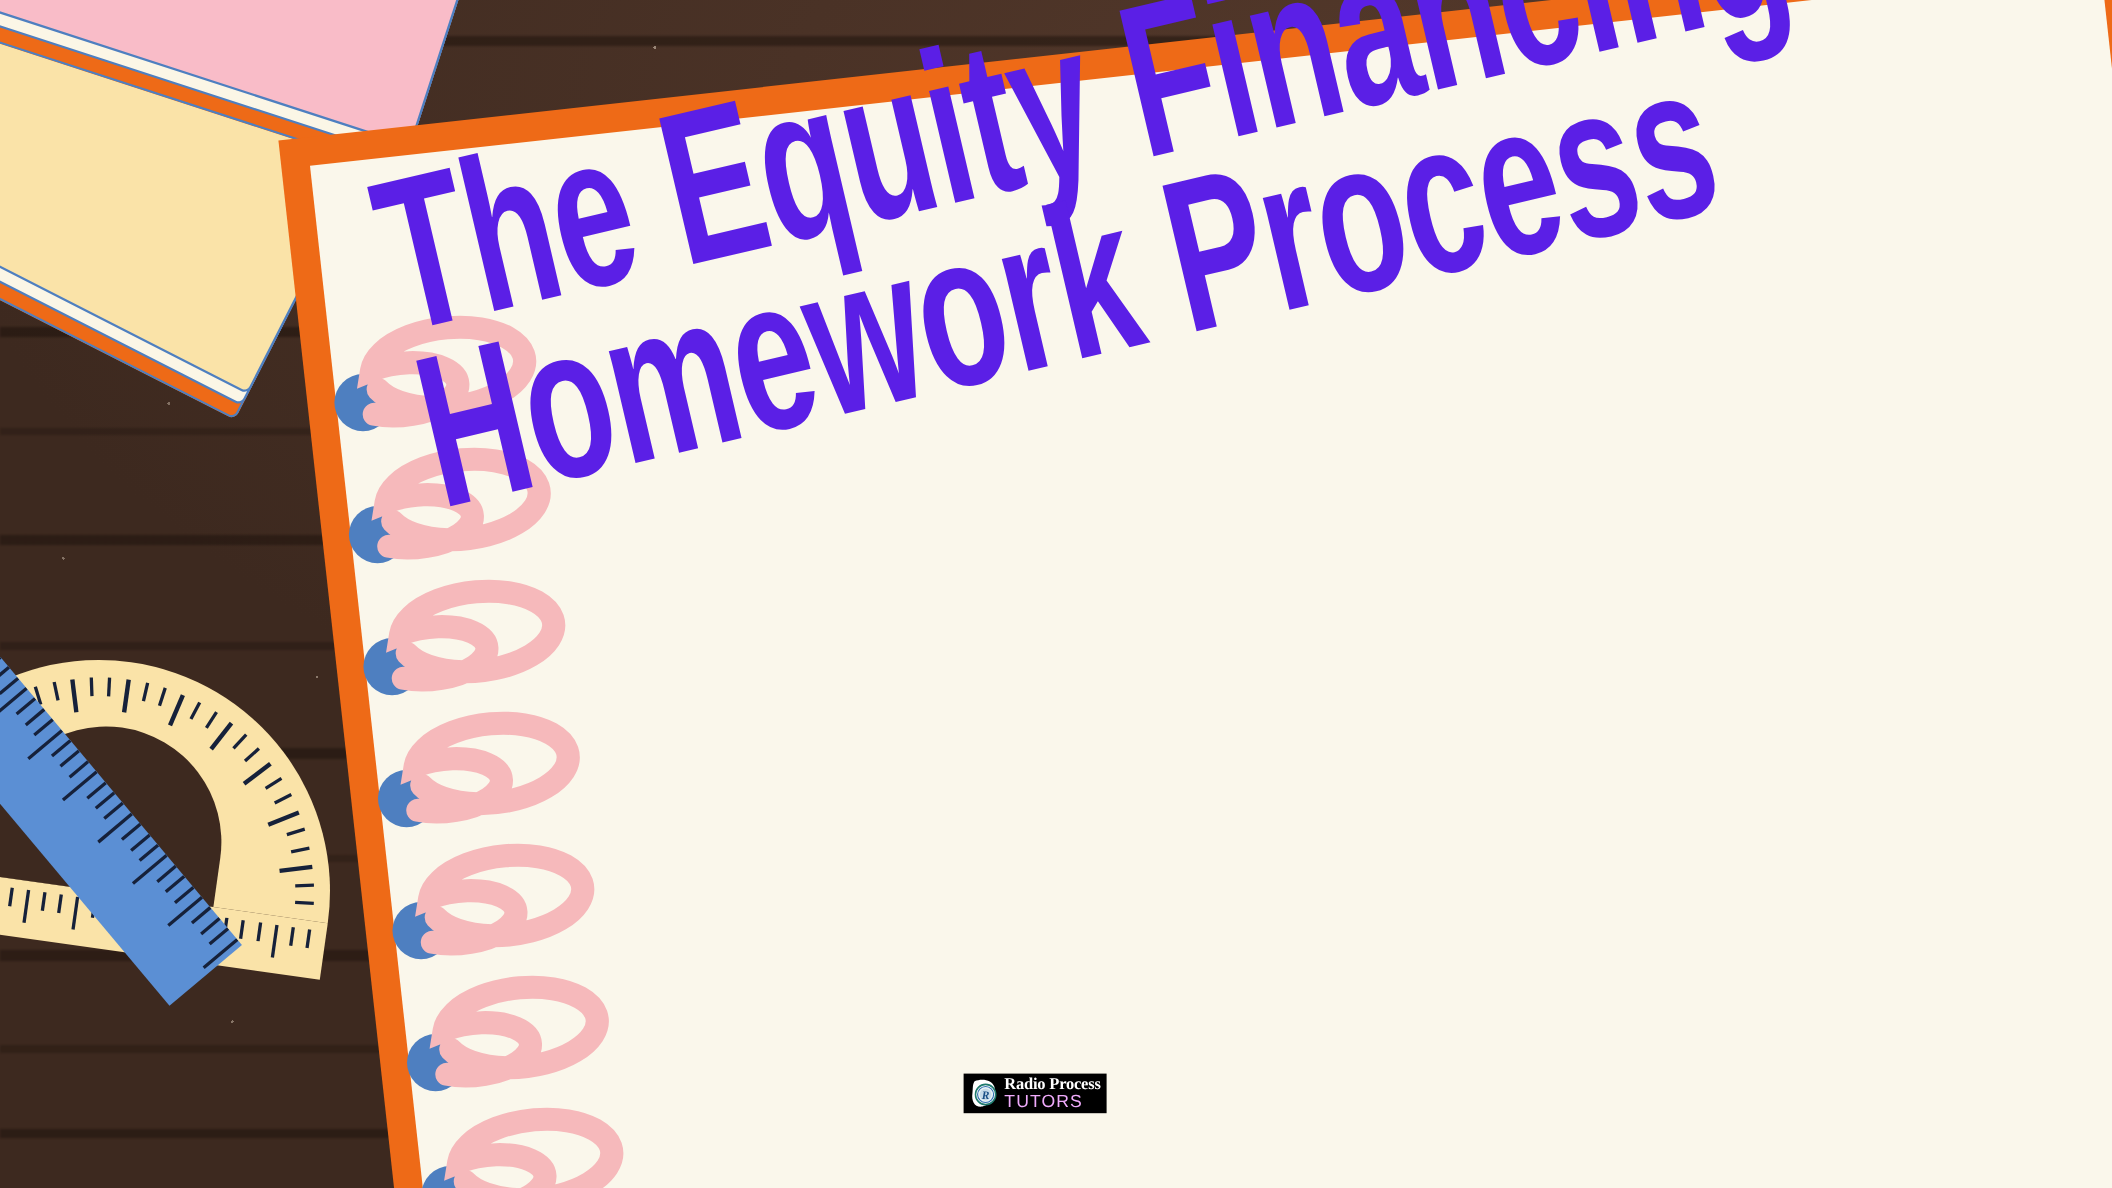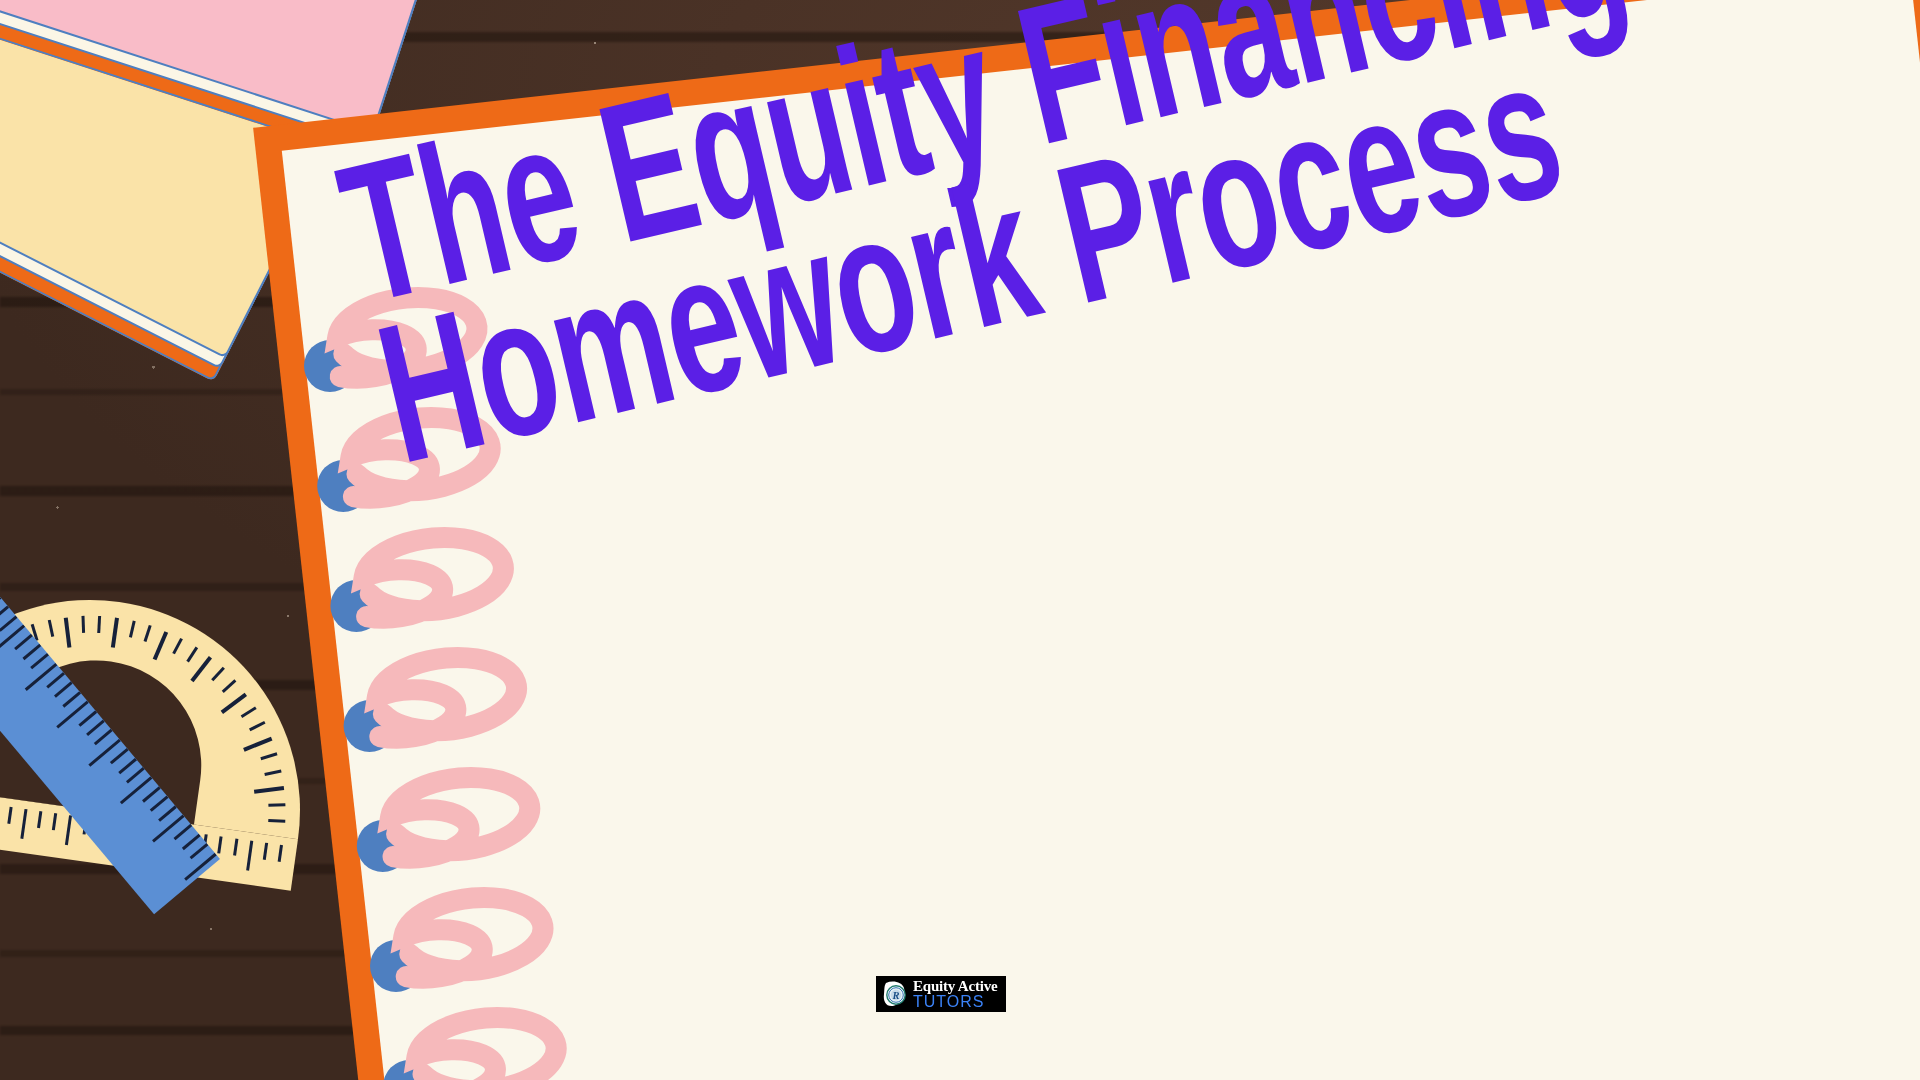--- a/index.html
+++ b/index.html
@@ -181,21 +181,21 @@
   .logo-t1 {
     display:block;
     color:#ffffff;
     font-family:"Liberation Serif", serif;
     font-weight:bold;
     font-size:15px;
     letter-spacing:-0.2px;
   }
   .logo-t2 {
     display:block;
-    color:#3b82f6;
+    color:#f0abfc;
     font-family:"Liberation Sans", sans-serif;
     font-size:16px;
     letter-spacing:1px;
     margin-top:0;
   }
 </style>
 </head>
 <body>
 
 <div id="stage">
@@ -333,18 +333,18 @@
     <div class="logo-badge">
       <svg width="30" height="30" viewBox="0 0 30 30">
         <path d="M6 4 C13 1 22 3 24 9 C26 16 21 25 13 27 C6 28 3 22 4 15 C4.6 10 4 7 6 4 Z" fill="#ffffff"></path>
         <circle cx="16" cy="16" r="9.2" fill="#ffffff" stroke="#1f7a6e" stroke-width="1.4"></circle>
         <circle cx="16" cy="16" r="7.3" fill="#e9f3f6" stroke="#2e6fb0" stroke-width="1"></circle>
         <circle cx="16" cy="16" r="5.4" fill="#2e6fb0" opacity="0.18"></circle>
         <text x="16" y="20.4" text-anchor="middle" font-family="Liberation Serif, serif" font-style="italic" font-weight="bold" font-size="10.5" fill="#1a4f86">R</text>
       </svg>
     </div>
     <div class="logo-text">
-      <span class="logo-t1">Equity Active</span>
+      <span class="logo-t1">Radio Process</span>
       <span class="logo-t2">TUTORS</span>
     </div>
   </div>
 
 </div>
 
 </body></html>

